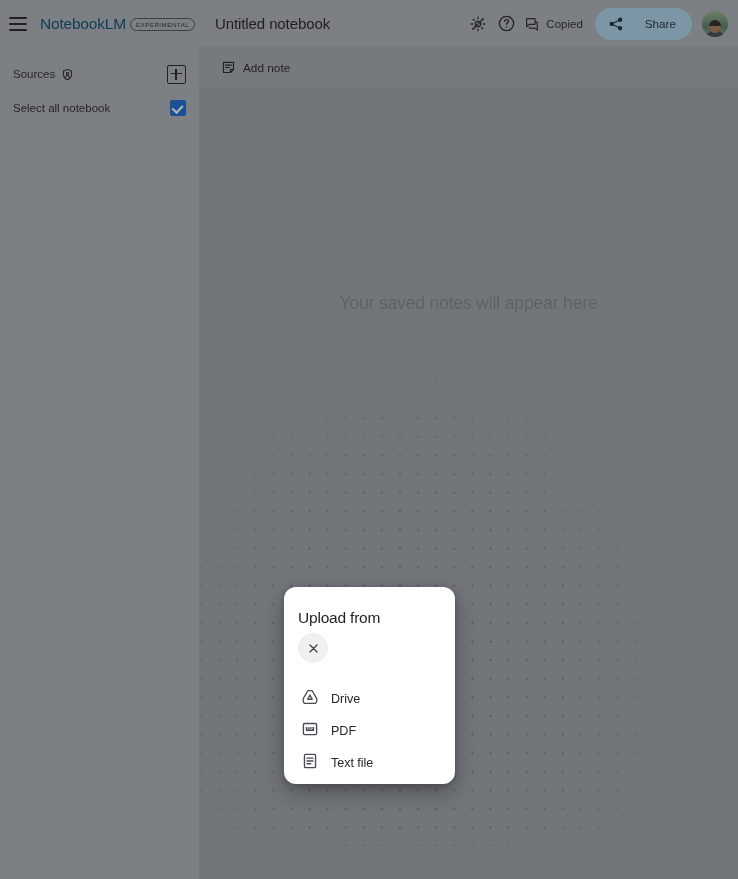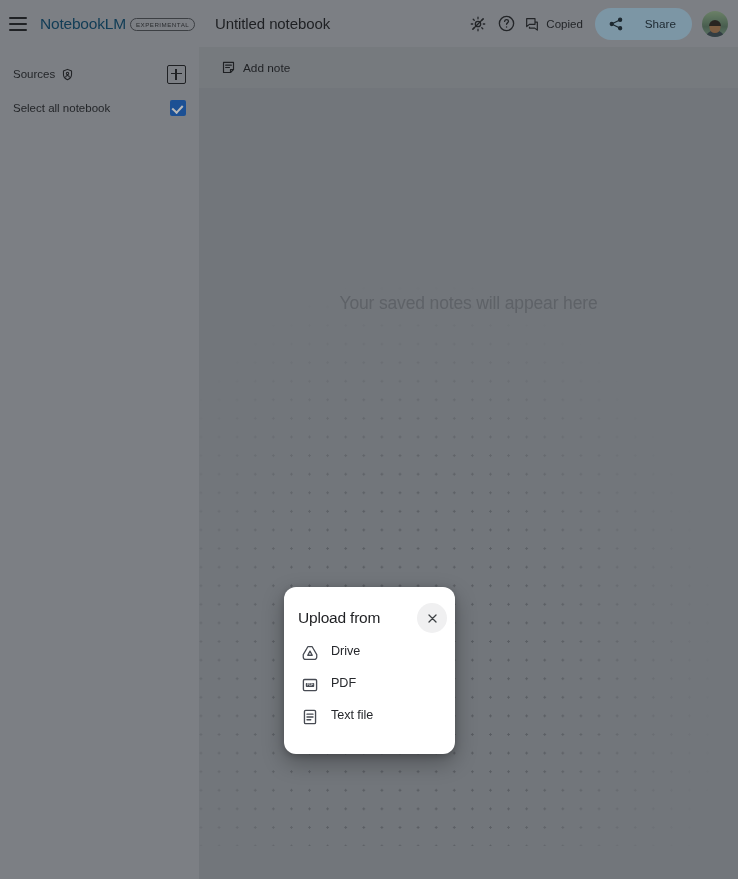--- a/index.html
+++ b/index.html
@@ -134,30 +134,31 @@
   #scrim{position:absolute;inset:0;background:rgba(32,33,36,.32);}
   #dialog{
     position:absolute;left:284px;top:587px;width:171px;
     background:#fff;border-radius:12px;
     box-shadow:0 8px 22px rgba(0,0,0,.30), 0 2px 6px rgba(0,0,0,.18);
     padding:0 0 14px 0;overflow:hidden;
   }
   .dlg-head{
     display:flex;align-items:flex-start;justify-content:space-between;
     padding:16px 8px 2px 14px;
+    flex-direction:column;
   }
   .dlg-title{font-size:15.5px;color:#1f2023;letter-spacing:-.2px;line-height:30px;}
   .close-btn{
     width:30px;height:30px;border-radius:50%;background:#f0f0f1;
     display:flex;align-items:center;justify-content:center;cursor:pointer;
     flex:0 0 auto;color:#3c4043;
   }
   .menu{padding-top:9px;}
   .menu-item{
-    display:flex;align-items:flex-start;gap:12px;height:32px;
+    display:flex;align-items:flex-end;gap:12px;height:32px;
     padding:0 10px 0 17px;cursor:pointer;color:#33363b;
   }
   .menu-item .mi-ico{width:18px;height:18px;display:flex;align-items:center;justify-content:center;flex:0 0 auto;color:#474b53;}
   .menu-item .mi-lbl{font-size:12.6px;color:#26282c;letter-spacing:-.05px;white-space:nowrap;}
   svg{display:block;}
 </style>
 </head>
 <body>
 
 <div id="app">

